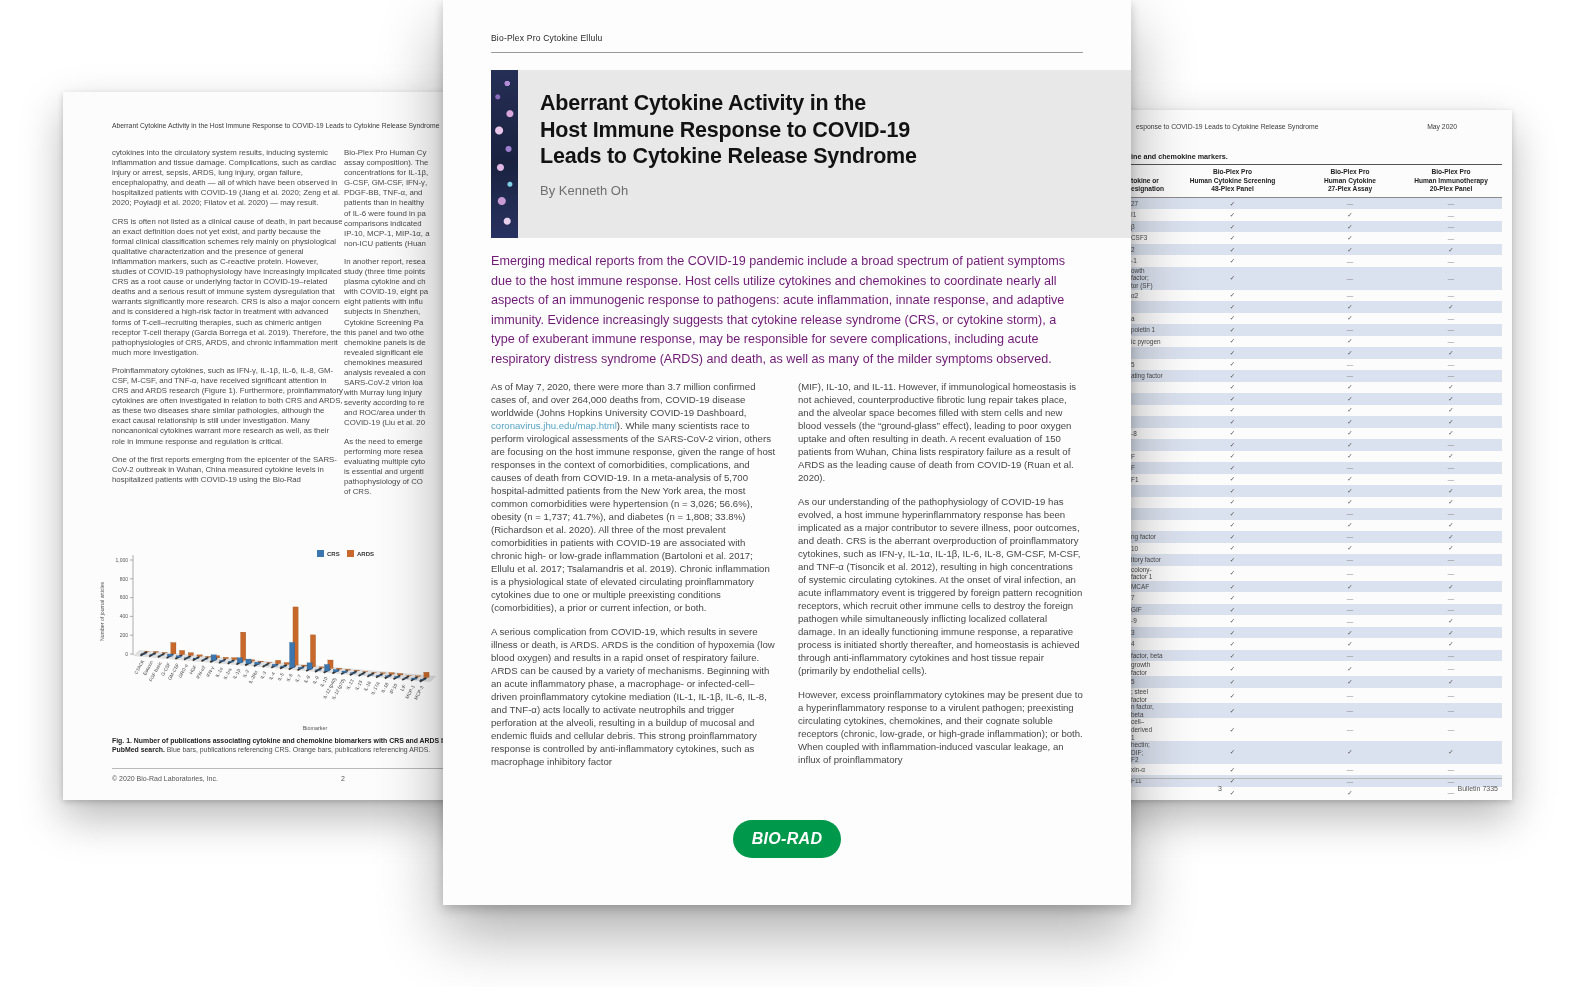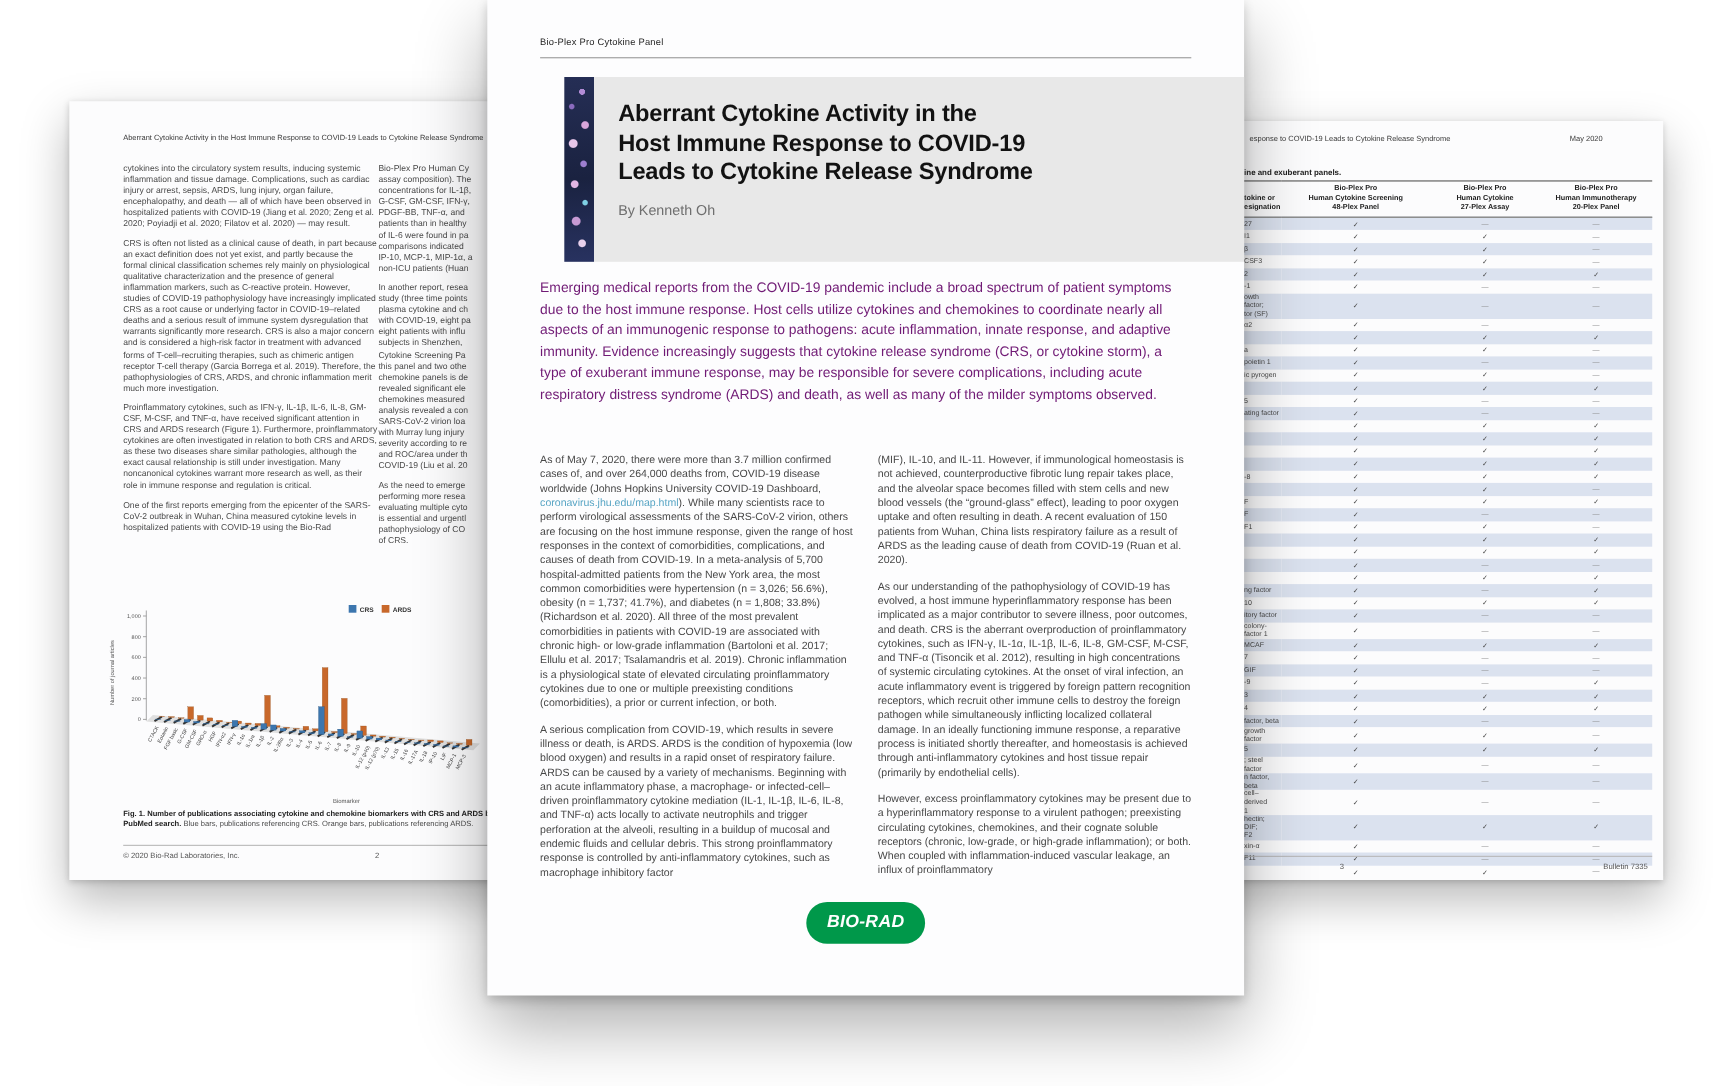--- a/index.html
+++ b/index.html
@@ -26,40 +26,40 @@
   .figcap b{color:#222;}
   .pfoot-rule{position:absolute;left:49px;right:10px;height:1px;background:#b9b9b9;}
   #page-left .pfoot-rule{top:676px;}
   #page-left .copyright{position:absolute;left:49px;top:683px;font-size:7px;color:#555;}
   #page-left .pagenum{position:absolute;left:278px;top:683px;font-size:7px;color:#555;}
 
   
   #page-center{left:443px;top:0;width:688px;height:905px;}
   .doc-label{position:absolute;left:48px;top:33px;font-size:8.5px;color:#262626;letter-spacing:.2px;}
   .doc-rule{position:absolute;left:48px;width:592px;top:52px;height:1px;background:#9a9a9a;}
-  .title-block{position:absolute;left:48px;top:70px;width:672px;height:168px;display:flex;margin-left:22px;}
+  .title-block{position:absolute;left:48px;top:70px;width:672px;height:168px;display:flex;}
   .title-art{width:27px;flex:none;
     background:
       radial-gradient(circle at 60% 8%, #b28cd6 0 2.5px, rgba(0,0,0,0) 3px),
       radial-gradient(circle at 25% 16%, #8a6bbd 0 2px, rgba(0,0,0,0) 3px),
       radial-gradient(circle at 70% 26%, #d8a6da 0 3px, rgba(0,0,0,0) 4px),
       radial-gradient(circle at 30% 36%, #e7c6ea 0 3.5px, rgba(0,0,0,0) 4.5px),
       radial-gradient(circle at 65% 47%, #9d7fd0 0 2.5px, rgba(0,0,0,0) 3.5px),
       radial-gradient(circle at 35% 58%, #e2b6e4 0 3px, rgba(0,0,0,0) 4px),
       radial-gradient(circle at 70% 68%, #7fd0e4 0 2px, rgba(0,0,0,0) 3px),
       radial-gradient(circle at 40% 78%, #c79ad4 0 3.5px, rgba(0,0,0,0) 4.5px),
       radial-gradient(circle at 60% 90%, #e8d0ec 0 3px, rgba(0,0,0,0) 4px),
       linear-gradient(178deg,#252e55 0%,#1a2240 55%,#283260 100%);
   }
   .title-box{flex:1;background:#e8e8e8;padding:20px 22px;}
   .title-box h1{margin:0;font-size:21.5px;line-height:26.5px;color:#121212;white-space:pre-line;letter-spacing:-.2px;}
   .byline{margin-top:13px;font-size:13px;color:#6f6f6f;}
   .intro{position:absolute;left:48px;top:252px;width:592px;font-size:12.6px;line-height:19.5px;color:#701a75;}
   .body-cols{position:absolute;left:48px;top:380px;width:592px;display:flex;gap:22px;}
-  .body-col{width:285px;font-size:9.6px;line-height:13px;color:#474747;margin-top:32px;}
+  .body-col{width:285px;font-size:9.6px;line-height:13px;color:#474747;}
   .body-col p{margin:0 0 11px 0;}
   .link{color:#58a5c4;text-decoration:none;}
   .biorad{position:absolute;left:290px;top:820px;width:108px;height:38px;background:#00984a;border-radius:19px;
     color:#fff;font-weight:bold;font-style:italic;font-size:16px;letter-spacing:.3px;
     display:flex;align-items:center;justify-content:center;}
 
   
   #page-right{left:830px;top:110px;width:682px;height:690px;}
   #page-right .runhead{position:absolute;left:306px;top:13px;font-size:6.8px;color:#3a3a3a;white-space:nowrap;}
   #page-right .date{position:absolute;right:55px;top:13px;font-size:6.8px;color:#3a3a3a;}
@@ -285,21 +285,21 @@
   <div class="figcap">
     <div class="l1">Fig. 1. Number of publications associating cytokine and chemokine biomarkers with CRS and ARDS betw</div>
     <div><b>PubMed search.</b><span> Blue bars, publications referencing CRS. Orange bars, publications referencing ARDS.</span></div>
   </div>
   <div class="pfoot-rule"></div>
   <div class="copyright">© 2020 Bio-Rad Laboratories, Inc.</div>
   <div class="pagenum">2</div>
 </div>
 
 <div class="page front" id="page-center">
-  <div class="doc-label">Bio-Plex Pro Cytokine Panel</div>
+  <div class="doc-label">Bio-Plex Pro Cytokine Ellulu</div>
   <div class="doc-rule"></div>
   <div class="title-block">
     <div class="title-art"></div>
     <div class="title-box">
       <h1>Aberrant Cytokine Activity in the
 Host Immune Response to COVID-19
 Leads to Cytokine Release Syndrome</h1>
       <div class="byline">By Kenneth Oh</div>
     </div>
   </div>
@@ -314,21 +314,21 @@
       <p>As our understanding of the pathophysiology of COVID-19 has evolved, a host immune hyperinflammatory response has been implicated as a major contributor to severe illness, poor outcomes, and death. CRS is the aberrant overproduction of proinflammatory cytokines, such as IFN-γ, IL-1α, IL-1β, IL-6, IL-8, GM-CSF, M-CSF, and TNF-α (Tisoncik et al. 2012), resulting in high concentrations of systemic circulating cytokines. At the onset of viral infection, an acute inflammatory event is triggered by foreign pattern recognition receptors, which recruit other immune cells to destroy the foreign pathogen while simultaneously inflicting localized collateral damage. In an ideally functioning immune response, a reparative process is initiated shortly thereafter, and homeostasis is achieved through anti-inflammatory cytokines and host tissue repair (primarily by endothelial cells).</p>
       <p>However, excess proinflammatory cytokines may be present due to a hyperinflammatory response to a virulent pathogen; preexisting circulating cytokines, chemokines, and their cognate soluble receptors (chronic, low-grade, or high-grade inflammation); or both. When coupled with inflammation-induced vascular leakage, an influx of proinflammatory</p>
     </div>
   </div>
   <div class="biorad">BIO-RAD</div>
 </div>
 
 <div class="page side" id="page-right">
   <div class="runhead">esponse to COVID-19 Leads to Cytokine Release Syndrome</div>
   <div class="date">May 2020</div>
-  <div class="tbl-title">ine and exuberant panels.</div>
+  <div class="tbl-title">ine and chemokine markers.</div>
   <table id="panel-table">
     <colgroup>
         <col class="c0">
         <col class="c1">
         <col class="c2">
         <col class="c3">
       </colgroup>
     <thead>
       <tr>
         <th class="tname">tokine or

